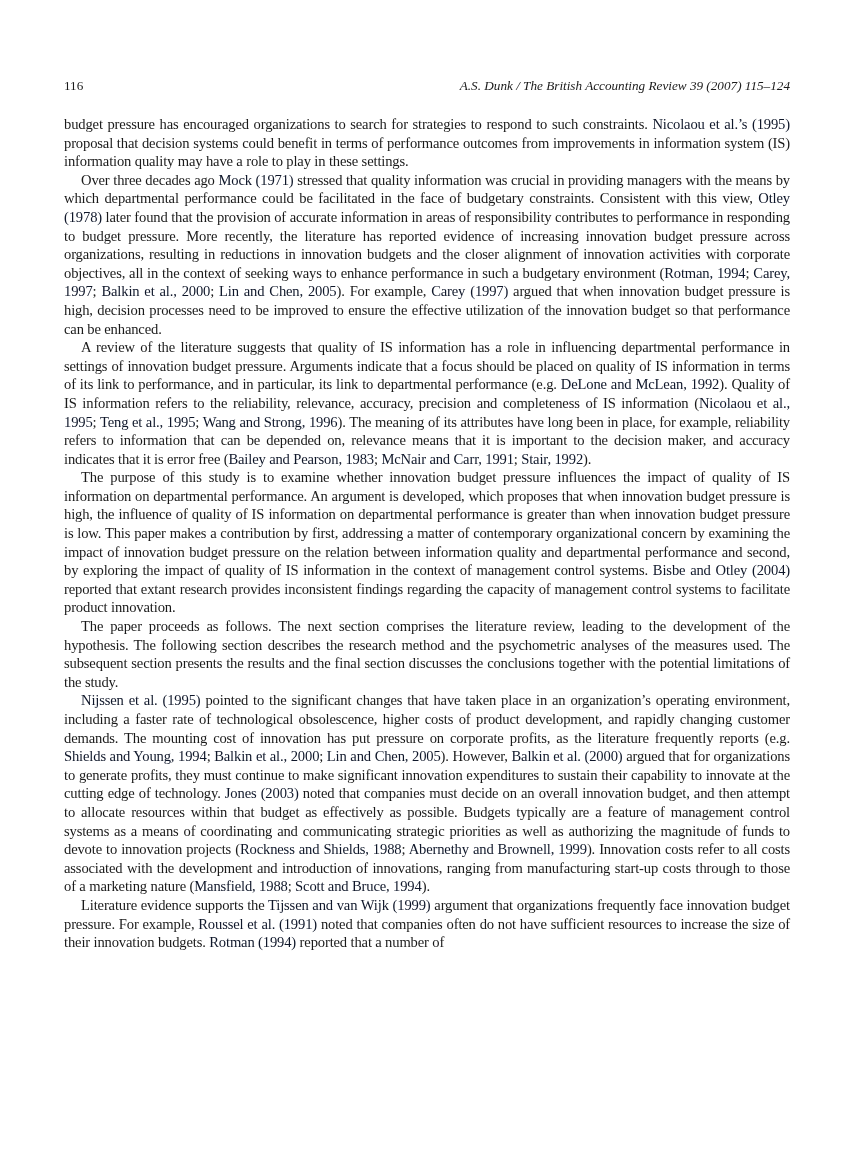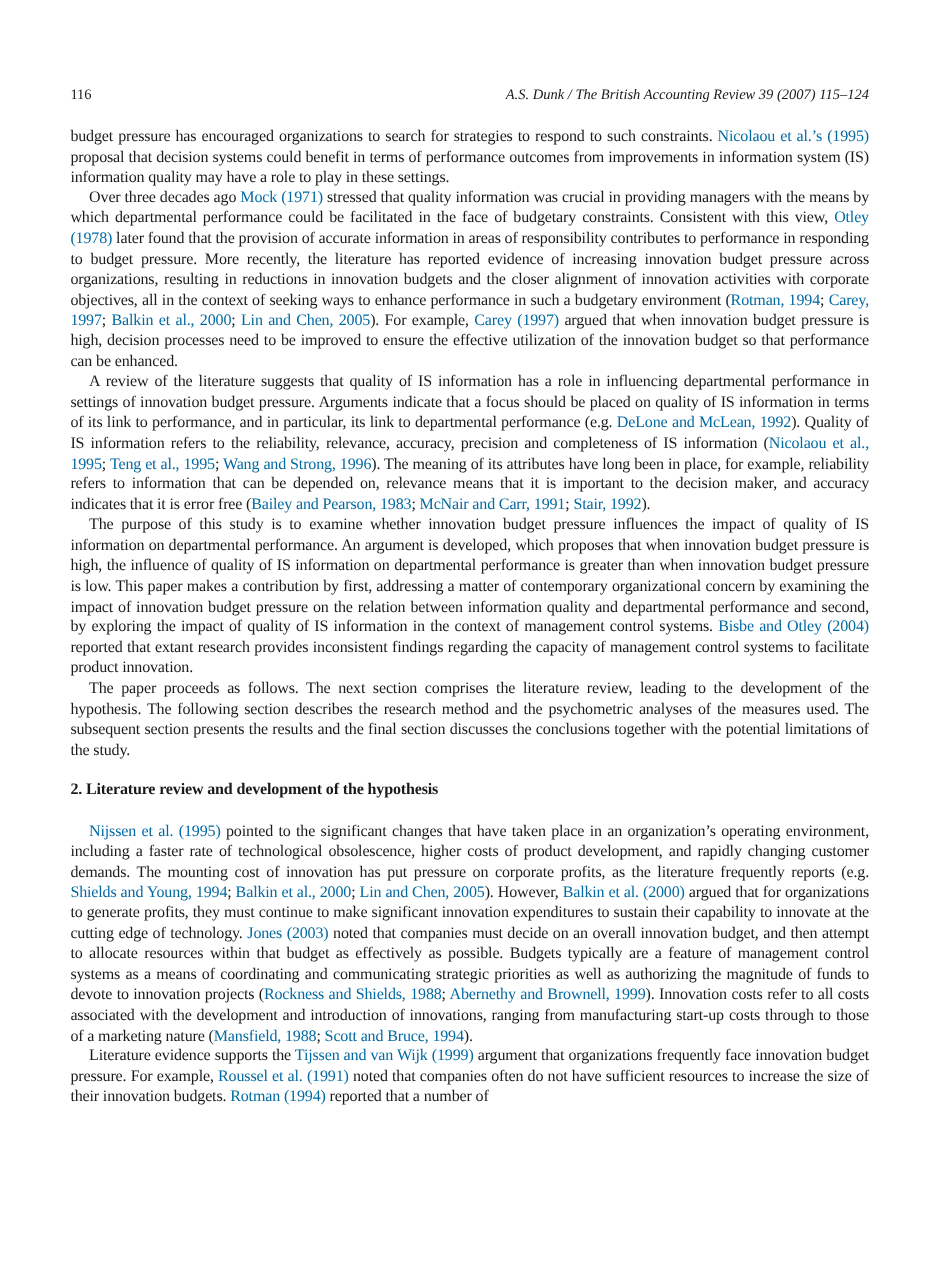--- a/index.html
+++ b/index.html
@@ -7,21 +7,21 @@
          font-family: "Liberation Serif", "DejaVu Serif", serif; color: #1a1a1a; }
   .page { position: absolute; left: 0; top: 12px; width: 774px; height: 1155px; }
   .running-head { position: absolute; top: 66px; left: 64px; width: 726px; height: 20px;
                   font-size: 13.2px; }
   .page-number { position: absolute; left: 0; top: 0; }
   .journal-ref { position: absolute; left: 0; right: 0; top: 0; text-align: right; font-style: italic; }
   .body { position: absolute; left: 64px; top: 103px; width: 726px; font-size: 14.6px;
           line-height: 18.6px; text-align: justify; letter-spacing: -0.15px; }
   .body p { margin: 0; }
   .body p.indent { text-indent: 17px; }
-  .cite { color: #0369a1; text-decoration: none; cursor: pointer; }
+  .cite { color: #0f172a; text-decoration: none; cursor: pointer; }
   h2.section-heading { margin: 0; font-size: 14.6px; font-weight: bold; line-height: 18.6px;
                        padding-top: 18px; padding-bottom: 18.6px; }
 </style>
 </head>
 <body>
 
 <div class="page">
 
   <div class="running-head">
     <span class="page-number">116</span>
@@ -29,20 +29,19 @@
   </div>
 
   <div class="body">
     <div id="intro-paragraphs">
         <p>budget pressure has encouraged organizations to search for strategies to respond to such constraints. <a class="cite">Nicolaou et al.’s (1995)</a> proposal that decision systems could benefit in terms of performance outcomes from improvements in information system (IS) information quality may have a role to play in these settings.</p>
         <p class="indent">Over three decades ago <a class="cite">Mock (1971)</a> stressed that quality information was crucial in providing managers with the means by which departmental performance could be facilitated in the face of budgetary constraints. Consistent with this view, <a class="cite">Otley (1978)</a> later found that the provision of accurate information in areas of responsibility contributes to performance in responding to budget pressure. More recently, the literature has reported evidence of increasing innovation budget pressure across organizations, resulting in reductions in innovation budgets and the closer alignment of innovation activities with corporate objectives, all in the context of seeking ways to enhance performance in such a budgetary environment (<a class="cite">Rotman, 1994</a>; <a class="cite">Carey, 1997</a>; <a class="cite">Balkin et al., 2000</a>; <a class="cite">Lin and Chen, 2005</a>). For example, <a class="cite">Carey (1997)</a> argued that when innovation budget pressure is high, decision processes need to be improved to ensure the effective utilization of the innovation budget so that performance can be enhanced.</p>
         <p class="indent">A review of the literature suggests that quality of IS information has a role in influencing departmental performance in settings of innovation budget pressure. Arguments indicate that a focus should be placed on quality of IS information in terms of its link to performance, and in particular, its link to departmental performance (e.g. <a class="cite">DeLone and McLean, 1992</a>). Quality of IS information refers to the reliability, relevance, accuracy, precision and completeness of IS information (<a class="cite">Nicolaou et al., 1995</a>; <a class="cite">Teng et al., 1995</a>; <a class="cite">Wang and Strong, 1996</a>). The meaning of its attributes have long been in place, for example, reliability refers to information that can be depended on, relevance means that it is important to the decision maker, and accuracy indicates that it is error free (<a class="cite">Bailey and Pearson, 1983</a>; <a class="cite">McNair and Carr, 1991</a>; <a class="cite">Stair, 1992</a>).</p>
         <p class="indent">The purpose of this study is to examine whether innovation budget pressure influences the impact of quality of IS information on departmental performance. An argument is developed, which proposes that when innovation budget pressure is high, the influence of quality of IS information on departmental performance is greater than when innovation budget pressure is low. This paper makes a contribution by first, addressing a matter of contemporary organizational concern by examining the impact of innovation budget pressure on the relation between information quality and departmental performance and second, by exploring the impact of quality of IS information in the context of management control systems. <a class="cite">Bisbe and Otley (2004)</a> reported that extant research provides inconsistent findings regarding the capacity of management control systems to facilitate product innovation.</p>
         <p class="indent">The paper proceeds as follows. The next section comprises the literature review, leading to the development of the hypothesis. The following section describes the research method and the psychometric analyses of the measures used. The subsequent section presents the results and the final section discusses the conclusions together with the potential limitations of the study.</p>
       </div>
-    <h2 class="section-heading">2.  Literature review and development of the hypothesis</h2>
     <div id="section-paragraphs">
         <p class="indent"><a class="cite">Nijssen et al. (1995)</a> pointed to the significant changes that have taken place in an organization’s operating environment, including a faster rate of technological obsolescence, higher costs of product development, and rapidly changing customer demands. The mounting cost of innovation has put pressure on corporate profits, as the literature frequently reports (e.g. <a class="cite">Shields and Young, 1994</a>; <a class="cite">Balkin et al., 2000</a>; <a class="cite">Lin and Chen, 2005</a>). However, <a class="cite">Balkin et al. (2000)</a> argued that for organizations to generate profits, they must continue to make significant innovation expenditures to sustain their capability to innovate at the cutting edge of technology. <a class="cite">Jones (2003)</a> noted that companies must decide on an overall innovation budget, and then attempt to allocate resources within that budget as effectively as possible. Budgets typically are a feature of management control systems as a means of coordinating and communicating strategic priorities as well as authorizing the magnitude of funds to devote to innovation projects (<a class="cite">Rockness and Shields, 1988</a>; <a class="cite">Abernethy and Brownell, 1999</a>). Innovation costs refer to all costs associated with the development and introduction of innovations, ranging from manufacturing start-up costs through to those of a marketing nature (<a class="cite">Mansfield, 1988</a>; <a class="cite">Scott and Bruce, 1994</a>).</p>
         <p class="indent">Literature evidence supports the <a class="cite">Tijssen and van Wijk (1999)</a> argument that organizations frequently face innovation budget pressure. For example, <a class="cite">Roussel et al. (1991)</a> noted that companies often do not have sufficient resources to increase the size of their innovation budgets. <a class="cite">Rotman (1994)</a> reported that a number of</p>
       </div>
   </div>
 
 </div>
 
 </body></html>

